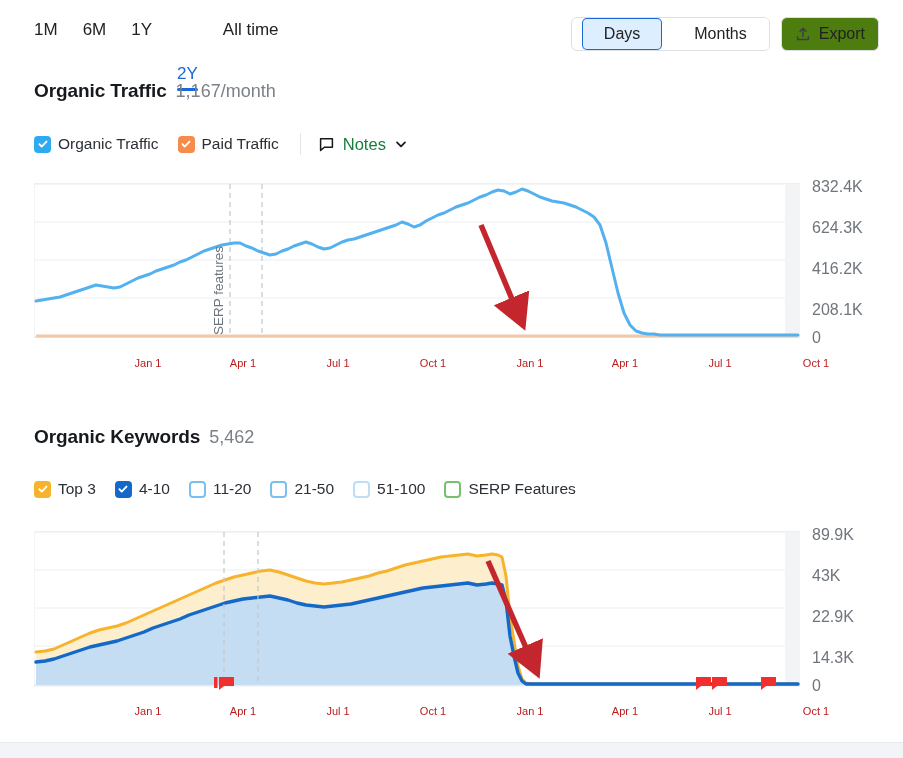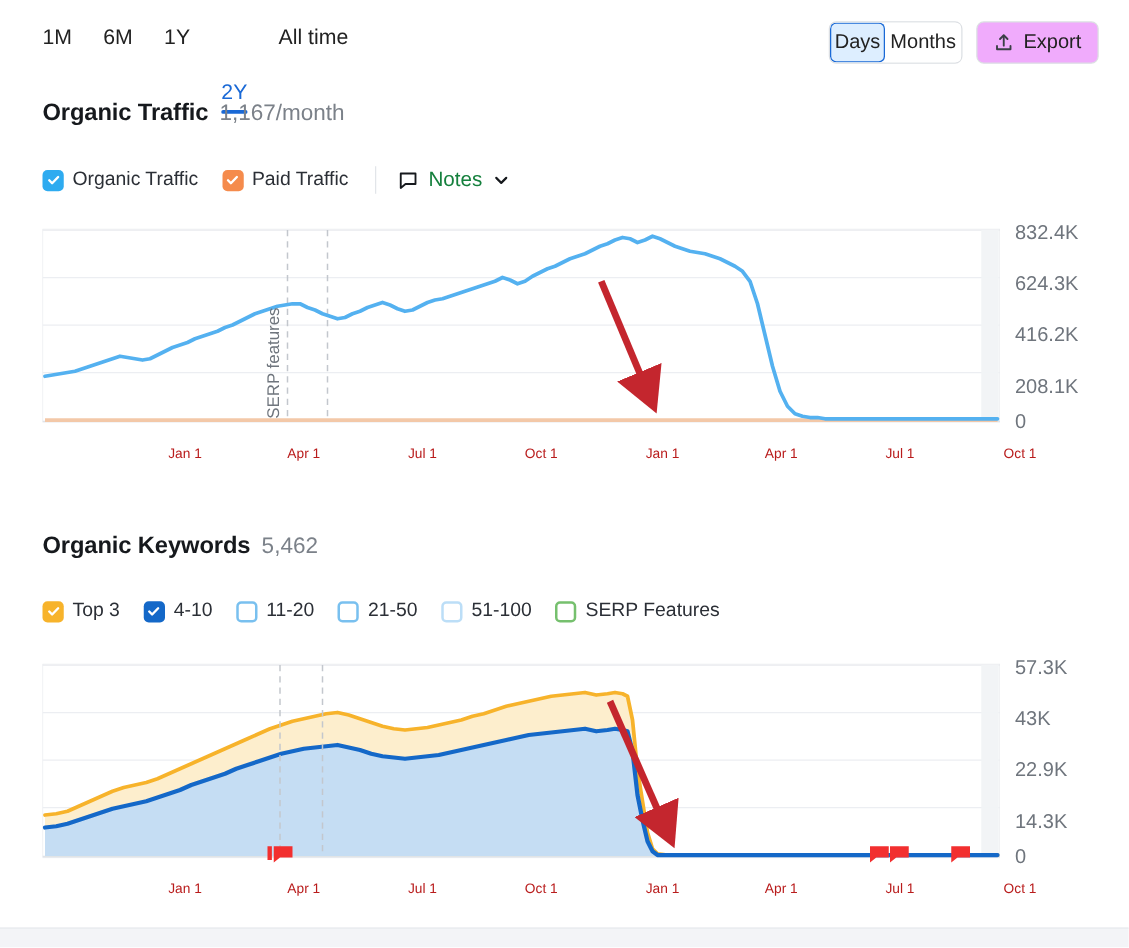--- a/index.html
+++ b/index.html
@@ -23,28 +23,29 @@
   }
   .range.active { color: #1a69d6; font-weight: 400; margin-top: 44px; }
   .range.active::after {
     content: ""; position: absolute; left: 0; right: 0; bottom: 0;
     height: 3px; background: #1a69d6; border-radius: 2px;
   }
 
   .rightctrls { position: absolute; right: 24px; top: 17px; display: flex; align-items: center; gap: 11px; }
   .segmented { display: flex; border: 1px solid #dcdfe3; border-radius: 6px; overflow: hidden; height: 34px; }
   .seg {
-    font-size: 16px; padding: 0 4px; display: flex; align-items: center;
+    font-size: 16px; padding: 0 22px; display: flex; align-items: center;
     background: #fff; color: #222; cursor: pointer; border: none;
     font-family: "Liberation Sans", sans-serif;
+    margin-left: 10px;
   }
   .seg.active { background: #ddeeff; color: #222; box-shadow: inset 0 0 0 1px #1a69d6; border-radius: 5px; }
   .btn-export {
     display: flex; align-items: center; gap: 8px; height: 34px; padding: 0 13px;
-    border: 1px solid #dcdfe3; border-radius: 6px; background: #f0abfc; cursor: pointer;
+    border: 1px solid #dcdfe3; border-radius: 6px; background: #4d7c0f; cursor: pointer;
     font-size: 16px; color: #222; font-family: "Liberation Sans", sans-serif;
   }
   .ic { display: inline-flex; align-items: center; justify-content: center; }
 
   
   .sect-title { position: absolute; left: 34px; display: flex; align-items: baseline; gap: 9px; }
   .sect-title .t { font-size: 19px; font-weight: bold; color: #16191d; letter-spacing: -0.1px; }
   .sect-title .v { font-size: 18px; color: #7b8189; }
 
   
@@ -272,21 +273,21 @@
       <g>
         <path d="M678,146 h15 v9 h-10 l-5,4 z" fill="#f22f2f"></path>
       </g>
       <g>
         <path d="M727,146 h15 v9 h-10 l-5,4 z" fill="#f22f2f"></path>
       </g>
     </svg>
   </div>
 
   <div class="yaxis" style="left:812px; top:531px; height:155px; width:80px;">
-    <div style="top:4px">57.3K</div>
+    <div style="top:4px">89.9K</div>
     <div style="top:45px">43K</div>
     <div style="top:86px">22.9K</div>
     <div style="top:127px">14.3K</div>
     <div style="top:155px">0</div>
   </div>
 
   <div class="xaxis" style="left:0px; top:705px; width:903px;">
     <div style="left:148px">Jan 1</div>
     <div style="left:243px">Apr 1</div>
     <div style="left:338px">Jul 1</div>

